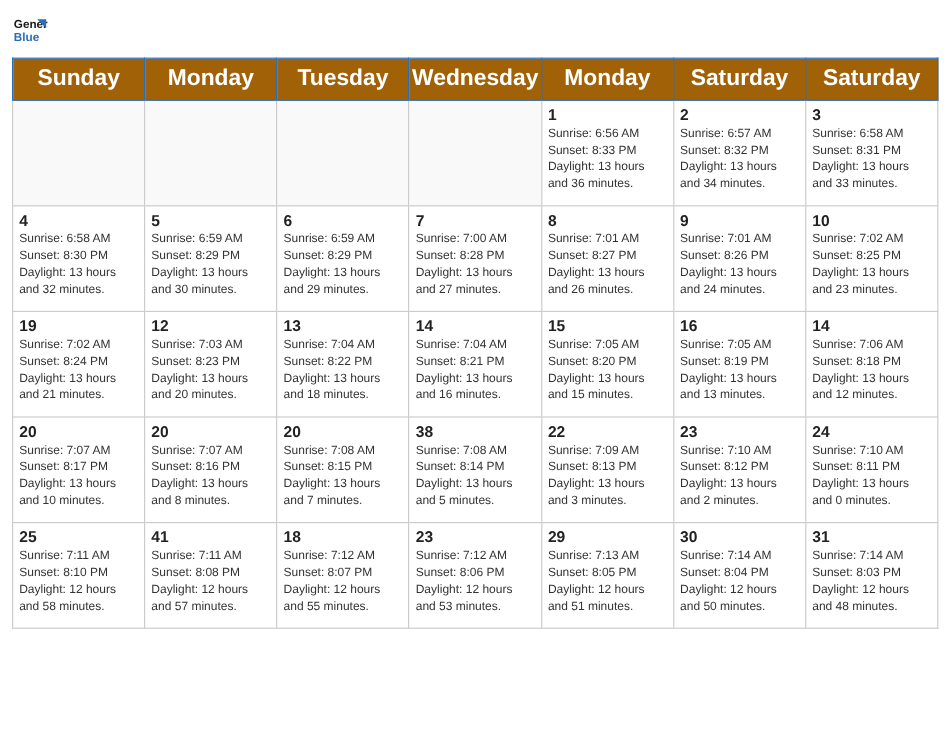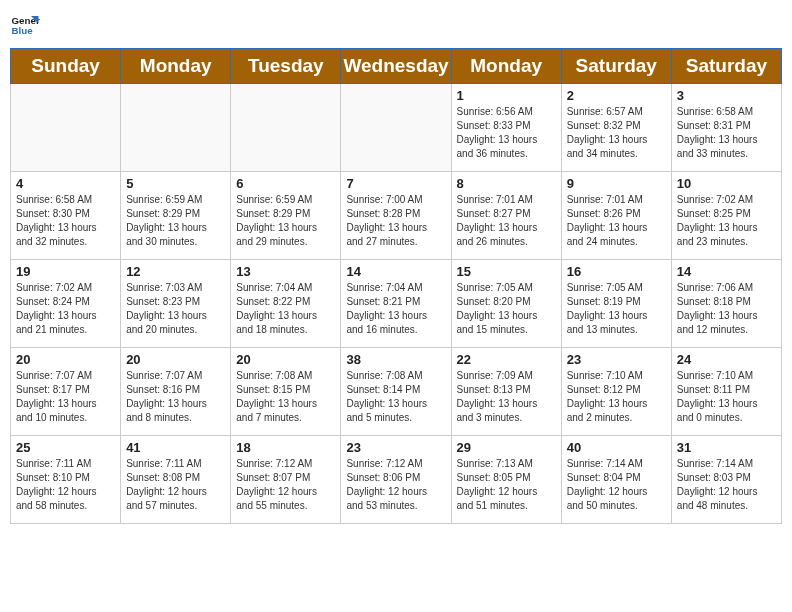--- a/index.html
+++ b/index.html
@@ -228,21 +228,21 @@
         </td>
         <td class="cal-cell">
           <span class="day-num">23</span>
           <div class="info">Sunrise: 7:12 AM<br>Sunset: 8:06 PM<br>Daylight: 12 hours<br>and 53 minutes.</div>
         </td>
         <td class="cal-cell">
           <span class="day-num">29</span>
           <div class="info">Sunrise: 7:13 AM<br>Sunset: 8:05 PM<br>Daylight: 12 hours<br>and 51 minutes.</div>
         </td>
         <td class="cal-cell">
-          <span class="day-num">40</span>
+          <span class="day-num">30</span>
           <div class="info">Sunrise: 7:14 AM<br>Sunset: 8:04 PM<br>Daylight: 12 hours<br>and 50 minutes.</div>
         </td>
         <td class="cal-cell">
           <span class="day-num">31</span>
           <div class="info">Sunrise: 7:14 AM<br>Sunset: 8:03 PM<br>Daylight: 12 hours<br>and 48 minutes.</div>
         </td>
       </tr>
     </tbody>
 </table>
 

